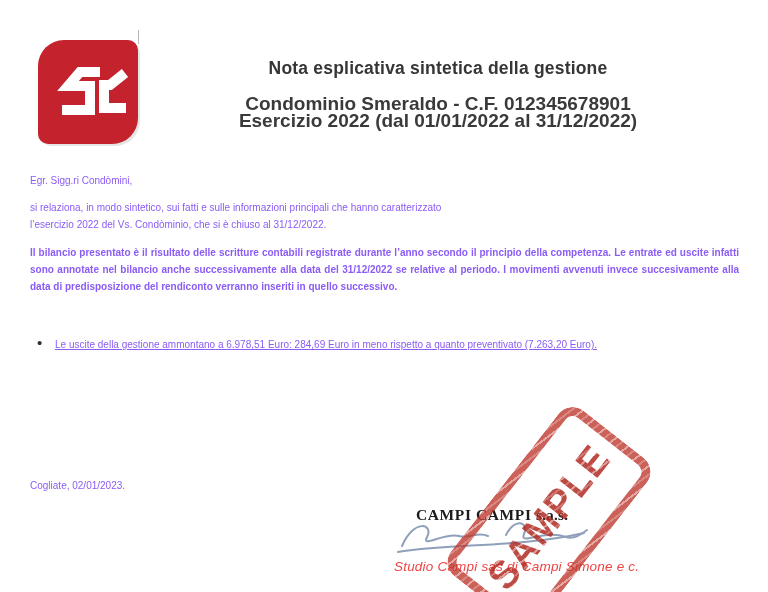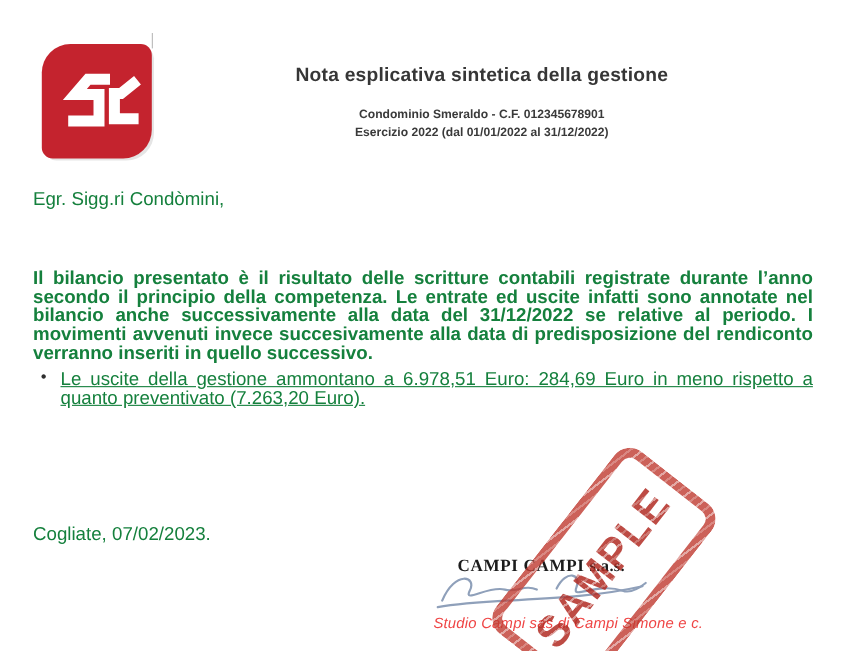--- a/index.html
+++ b/index.html
@@ -17,24 +17,24 @@
     background:#c4232e;
     border-radius:26px 10px 26px 10px;
     box-shadow:3px 3px 0 -1px rgba(0,0,0,0.10);
   }
   .logo svg { width:100%; height:100%; display:block; }
   .sr { position:absolute; width:1px; height:1px; overflow:hidden; clip:rect(0 0 0 0); white-space:nowrap; }
   .logo-tick { left:138px; top:30px; width:1px; height:14px; background:#b9b9b9; }
 
   .header-text { left:140px; top:58px; width:596px; text-align:center; }
   .doc-title { font-size:17.5px; font-weight:bold; color:#363636; letter-spacing:0.2px; }
-  .doc-subtitle { margin-top:17px; font-size:11px; font-weight:bold; line-height:16.5px; color:#3a3a3a; }
+  .doc-subtitle { margin-top:17px; font-size:19px; font-weight:bold; line-height:16.5px; color:#3a3a3a; }
 
   
-  .bodytext { font-size:17px; line-height:17px; color:#15803d; }
+  .bodytext { font-size:10px; line-height:17px; color:#8b5cf6; }
   .salutation { left:30px; top:172px; }
   .para1 { left:30px; top:199px; width:709px; white-space:pre-line; }
   .para2 { left:30px; top:244px; width:709px; text-align:justify;font-weight:bold; }
   .para3 { left:30px; top:318px; width:709px; }
   .bullet-list { left:30px; top:336px; width:709px; margin:0; padding:0; list-style:none;text-decoration:underline; }
   .bullet-list li { position:relative; padding-left:25px; text-align:justify; }
   .bullet-list li + li { margin-top:4px; }
   .bullet-list li::before {
     content:"\2022"; position:absolute; left:7px; top:-2px;
     font-size:15px; color:#2f2f2f;
@@ -93,29 +93,31 @@
   <div class="abs header-text">
     <div class="doc-title">Nota esplicativa sintetica della gestione</div>
     <div class="doc-subtitle">
       <div>Condominio Smeraldo - C.F. 012345678901</div>
       <div>Esercizio 2022 (dal 01/01/2022 al 31/12/2022)</div>
     </div>
   </div>
 
   <div class="abs bodytext salutation">Egr. Sigg.ri Condòmini,</div>
 
+  <div class="abs bodytext para1">si relaziona, in modo sintetico, sui fatti e sulle informazioni principali che hanno caratterizzato
+l’esercizio 2022 del Vs. Condòminio, che si è chiuso al 31/12/2022.</div>
 
   <div class="abs bodytext para2">Il bilancio presentato è il risultato delle scritture contabili registrate durante l’anno secondo il principio della competenza. Le entrate ed uscite infatti sono annotate nel bilancio anche successivamente alla data del 31/12/2022 se relative al periodo. I movimenti avvenuti invece succesivamente alla data di predisposizione del rendiconto verranno inseriti in quello successivo.</div>
 
 
   <ul class="abs bodytext bullet-list">
     <li>Le uscite della gestione ammontano a 6.978,51 Euro: 284,69 Euro in meno rispetto a quanto preventivato (7.263,20 Euro).</li>
   </ul>
 
-  <div class="abs bodytext dateline">Cogliate, 07/02/2023.</div>
+  <div class="abs bodytext dateline">Cogliate, 02/01/2023.</div>
 
   <div class="abs studio-campi">
     <span>CAMPI CAMPI</span>
     <span class="sas">s.a.s.</span>
   </div>
 
   <svg class="abs signature" viewBox="0 0 196 48" aria-hidden="true">
     <g fill="none" stroke="#8fa0ba" stroke-width="2" stroke-linecap="round">
       <path d="M6 34 C 18 6, 38 12, 31 25 C 25 37, 48 20, 63 24 C 74 27, 81 19, 92 24"></path>
       <path d="M110 23 C 119 5, 133 10, 128 22 C 123 34, 147 17, 170 25 C 178 28, 186 22, 191 18"></path>

